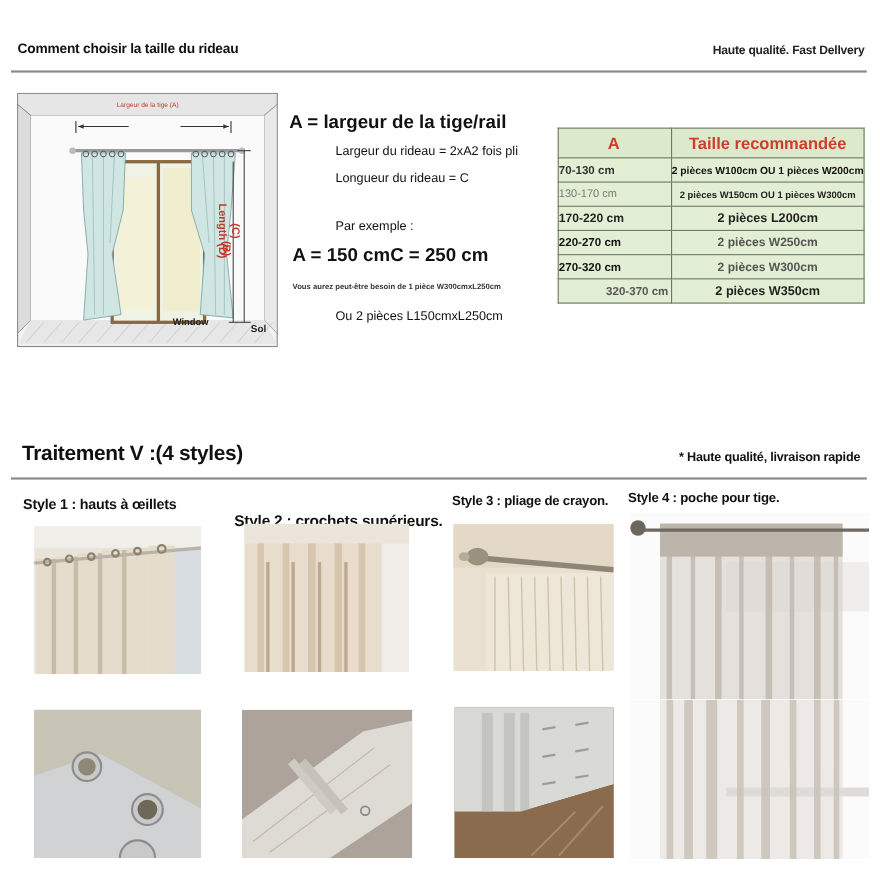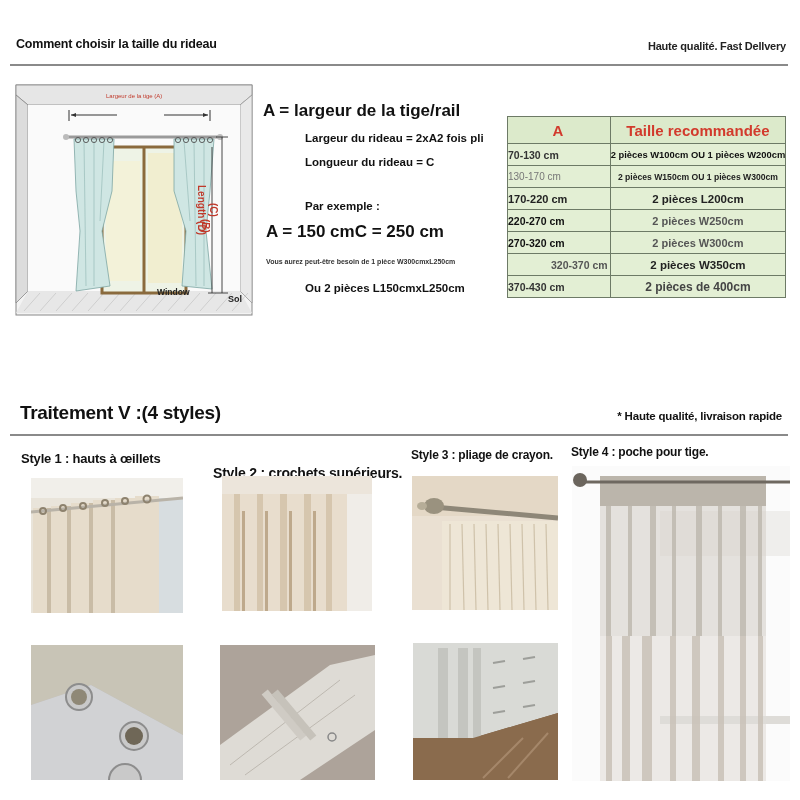--- a/index.html
+++ b/index.html
@@ -11,21 +11,21 @@
   
   .hdr-title { left: 16px; top: 37px; font-size: 12.5px; font-weight: bold; letter-spacing: -0.2px; }
   .hdr-right { right: 14px; top: 40px; font-size: 11px; font-weight: bold; color: #222; letter-spacing: -0.2px; }
   .rule { height: 2px; background: #8a8a8a; left: 10px; right: 12px; }
 
   
   .diagram { left: 14px; top: 81px; width: 240px; height: 236px; }
 
   
   .f-main { left: 263px; top: 101px; font-size: 17px; font-weight: bold; }
-  .f-line { left: 265px; font-size: 11.5px; font-weight: bold; padding-left: 40px; }
+  .f-line { left: 265px; font-size: 11.5px; font-weight: normal; padding-left: 40px; }
   .f-big { left: 266px; top: 222px; font-size: 17px; font-weight: bold; }
   .f-small { left: 266px; top: 258px; font-size: 7px; font-weight: bold; color: #333; }
 
   
   .size-table {
     left: 507px; top: 116px; width: 272px;
     border-collapse: collapse; position: absolute;
     background: #dfeccf;
   }
   .size-table td {
@@ -174,24 +174,20 @@
     <td class="v">2 pièces W250cm</td>
   </tr>
   <tr class="r4">
     <td class="a">270-320 cm</td>
     <td class="v">2 pièces W300cm</td>
   </tr>
   <tr class="r5">
     <td class="a">320-370 cm</td>
     <td class="v">2 pièces W350cm</td>
   </tr>
-  <tr class="r6">
-    <td class="a">370-430 cm</td>
-    <td class="v">2 pièces de 400cm</td>
-  </tr>
 </tbody>
   </table>
 
 <div class="abs sec-title">Traitement V :(4 styles)</div>
 <div class="abs sec-right">* Haute qualité, livraison rapide</div>
 <div class="abs rule" style="top:434px;"></div>
 
 <div class="abs style-label" style="left:21px;top:451px;font-size:13px;">Style 1 : hauts à œillets</div>
 <div class="abs style-label" style="left:213px;top:465px;font-size:14px;">Style 2 : crochets supérieurs.</div>
 <div class="abs style-label" style="left:411px;top:448px;font-size:12px;">Style 3 : pliage de crayon.</div>

